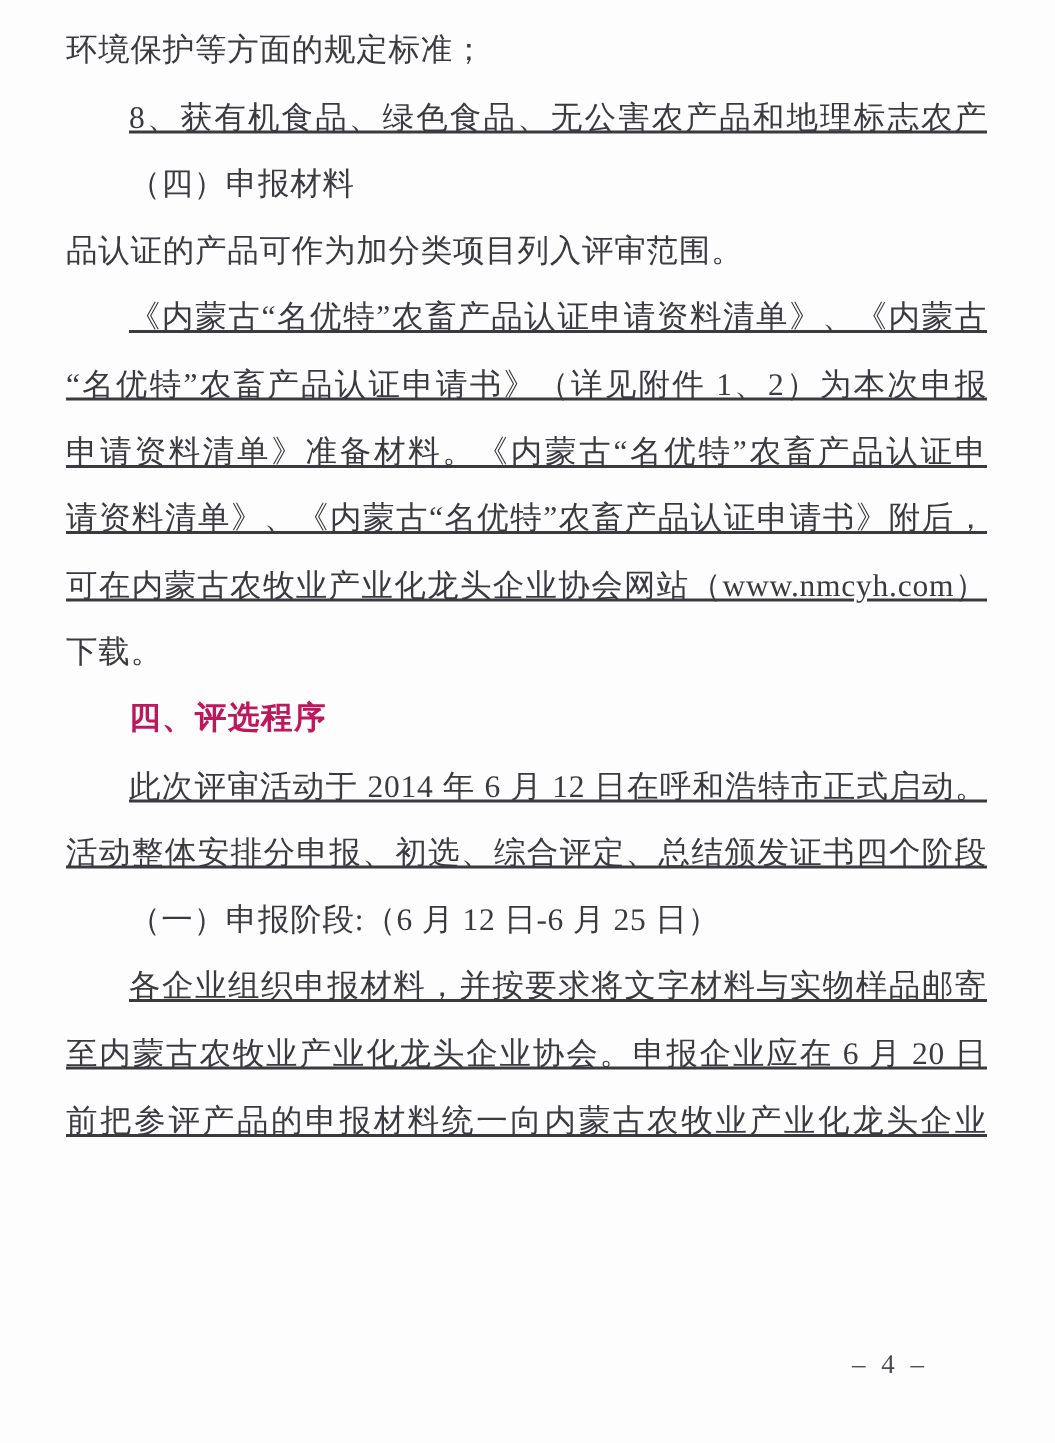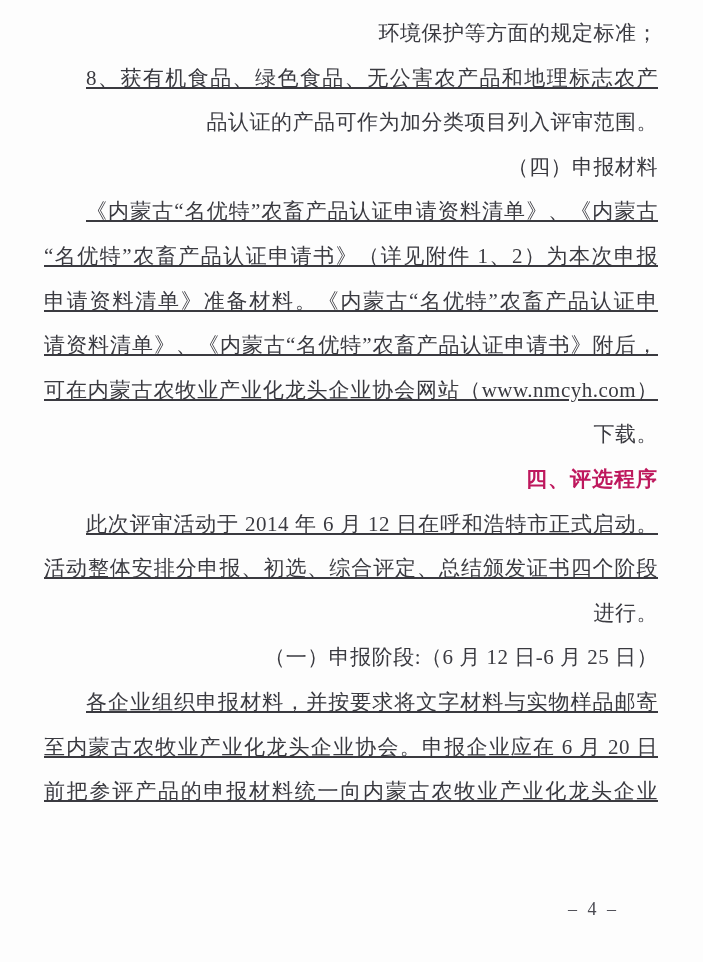--- a/index.html
+++ b/index.html
@@ -23,21 +23,21 @@
     position: absolute;
     left: 44px;
     top: 11px;
     width: 614px;
   }
   .line {
     height: 44.6px;
     line-height: 44.6px;
     font-size: 21px;
     color: #3a3a40;
-    text-align: right;
+    text-align: left;
     letter-spacing: 0.5px;
   }
   .line.justify {
     text-align: justify;
     text-align-last: justify;
     text-justify: inter-character;
     text-decoration: underline;
   }
   .line.indent {
     text-indent: 2em;
@@ -61,32 +61,31 @@
     font-family: "Liberation Serif", "DejaVu Serif", serif;
   }
 </style>
 </head>
 <body>
 
 <div class="page">
   <div class="content">
     <div class="line">环境保护等方面的规定标准；</div>
     <div class="line indent justify">8、获有机食品、绿色食品、无公害农产品和地理标志农产</div>
+    <div class="line indent">（四）申报材料</div>
     <div class="line">品认证的产品可作为加分类项目列入评审范围。</div>
-    <div class="line indent">（四）申报材料</div>
     <div class="line indent justify">《内蒙古“名优特”农畜产品认证申请资料清单》、《内蒙古</div>
     <div class="line justify">“名优特”农畜产品认证申请书》（详见附件 1、2）为本次申报</div>
     <div class="line justify">申请资料清单》准备材料。《内蒙古“名优特”农畜产品认证申</div>
     <div class="line justify">请资料清单》、《内蒙古“名优特”农畜产品认证申请书》附后，</div>
     <div class="line justify">可在内蒙古农牧业产业化龙头企业协会网站（www.nmcyh.com）</div>
     <div class="line">下载。</div>
     <div class="line indent heading">四、评选程序</div>
     <div class="line indent justify">此次评审活动于 2014 年 6 月 12 日在呼和浩特市正式启动。</div>
     <div class="line justify">活动整体安排分申报、初选、综合评定、总结颁发证书四个阶段</div>
-    <div class="line">进行。</div>
     <div class="line indent">（一）申报阶段:（6 月 12 日-6 月 25 日）</div>
     <div class="line indent justify">各企业组织申报材料，并按要求将文字材料与实物样品邮寄</div>
     <div class="line justify">至内蒙古农牧业产业化龙头企业协会。申报企业应在 6 月 20 日</div>
     <div class="line justify">前把参评产品的申报材料统一向内蒙古农牧业产业化龙头企业</div>
   </div>
 
   <div class="page-number">– 4 –</div>
 </div>
 
 </body></html>

